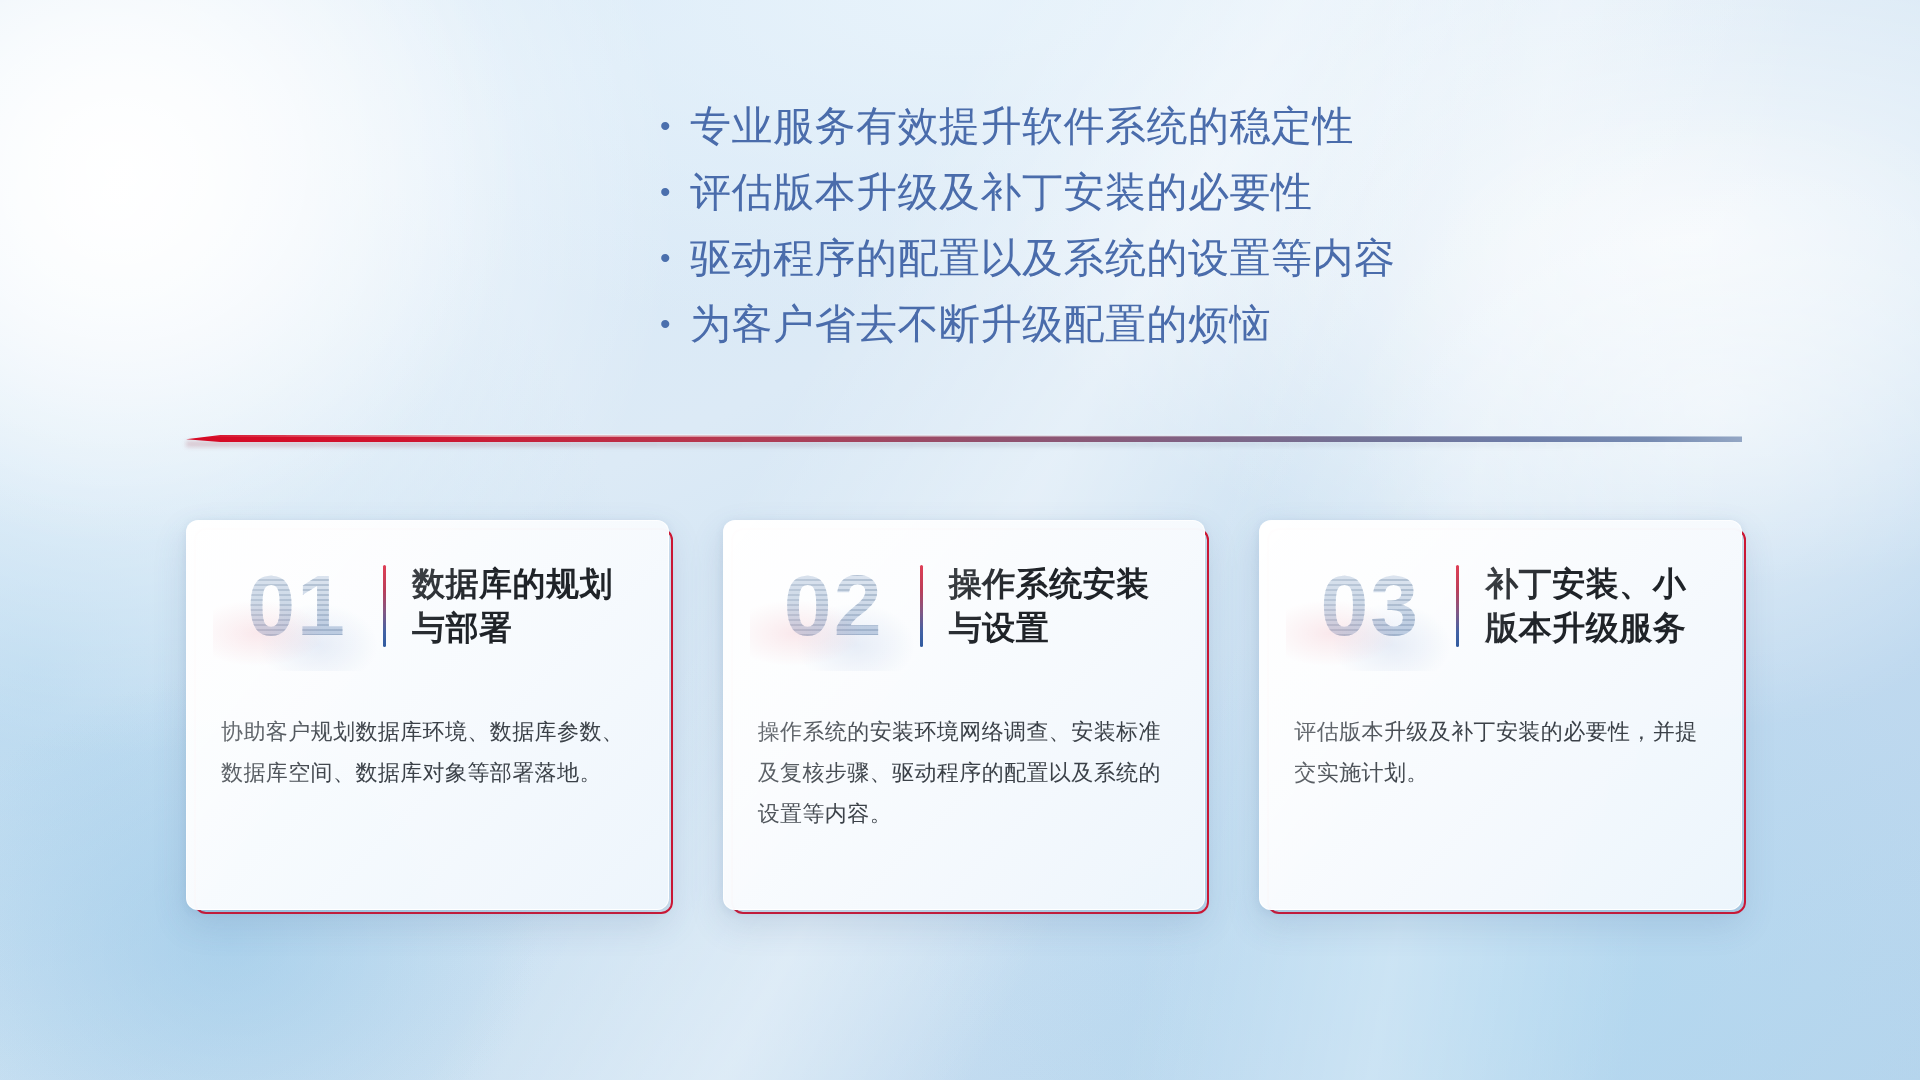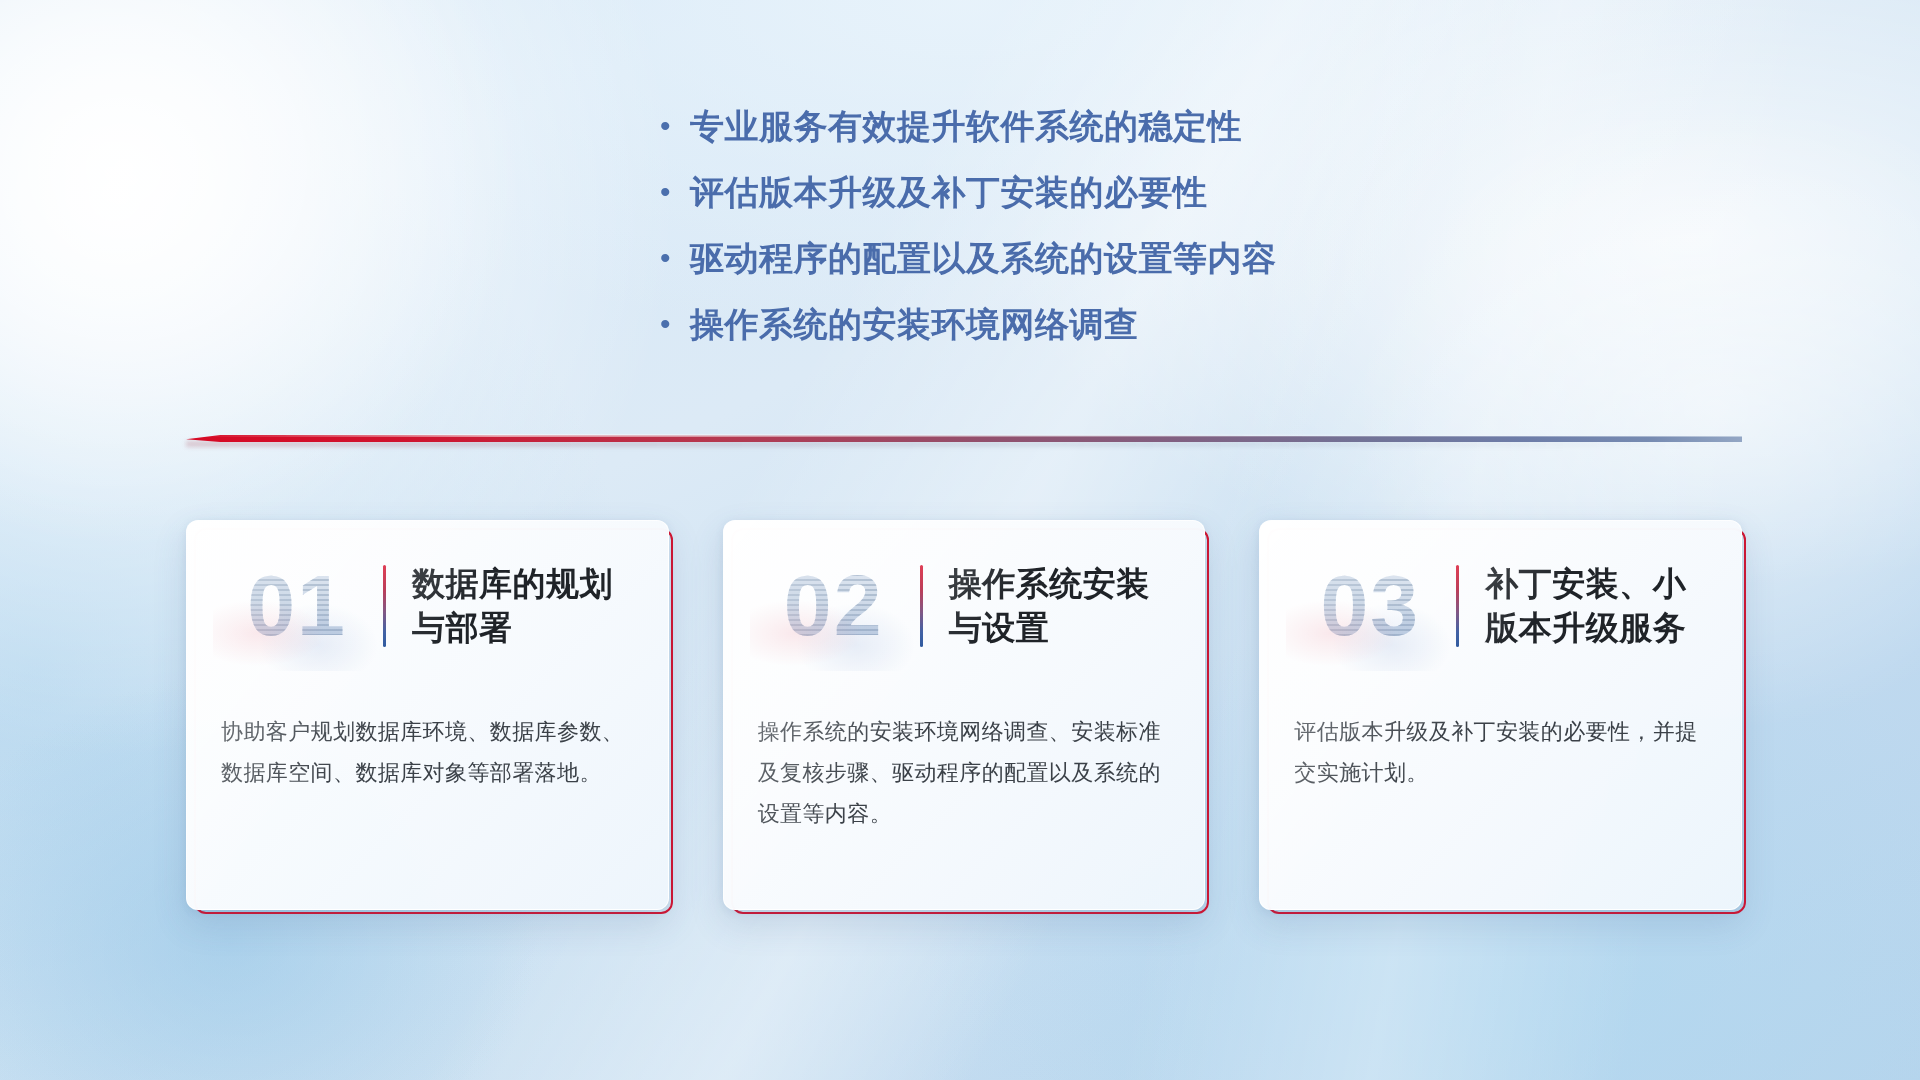--- a/index.html
+++ b/index.html
@@ -59,26 +59,26 @@
   }
   .bullet-dot{
     width:30px;
     flex:0 0 30px;
     color:#4a6fad;
     font-size:30px;
     line-height:40px;
     text-align:left;
   }
   .bullet-text{
-    font-size:34px;
+    font-size:41px;
     line-height:40px;
     color:#4a6cab;
     letter-spacing:.5px;
     white-space:nowrap;
-    font-weight:700;
+    font-weight:400;
   }
 
   
   .divider-wrap{
     position:absolute;
     left:186px; top:427px;
     width:1556px; height:22px;
     pointer-events:none;
   }
   .divider-main{
@@ -226,21 +226,21 @@
       <span class="bullet-text">评估版本升级及补丁安装的必要性</span>
     </div>
 
     <div class="bullet-row">
       <span class="bullet-dot">•</span>
       <span class="bullet-text">驱动程序的配置以及系统的设置等内容</span>
     </div>
 
     <div class="bullet-row">
       <span class="bullet-dot">•</span>
-      <span class="bullet-text">操作系统的安装环境网络调查</span>
+      <span class="bullet-text">为客户省去不断升级配置的烦恼</span>
     </div>
 
   </div>
 
   <div class="divider-wrap">
     <div class="divider-shadow"></div>
     <div class="divider-main"></div>
     <div class="divider-hi"></div>
   </div>
 

